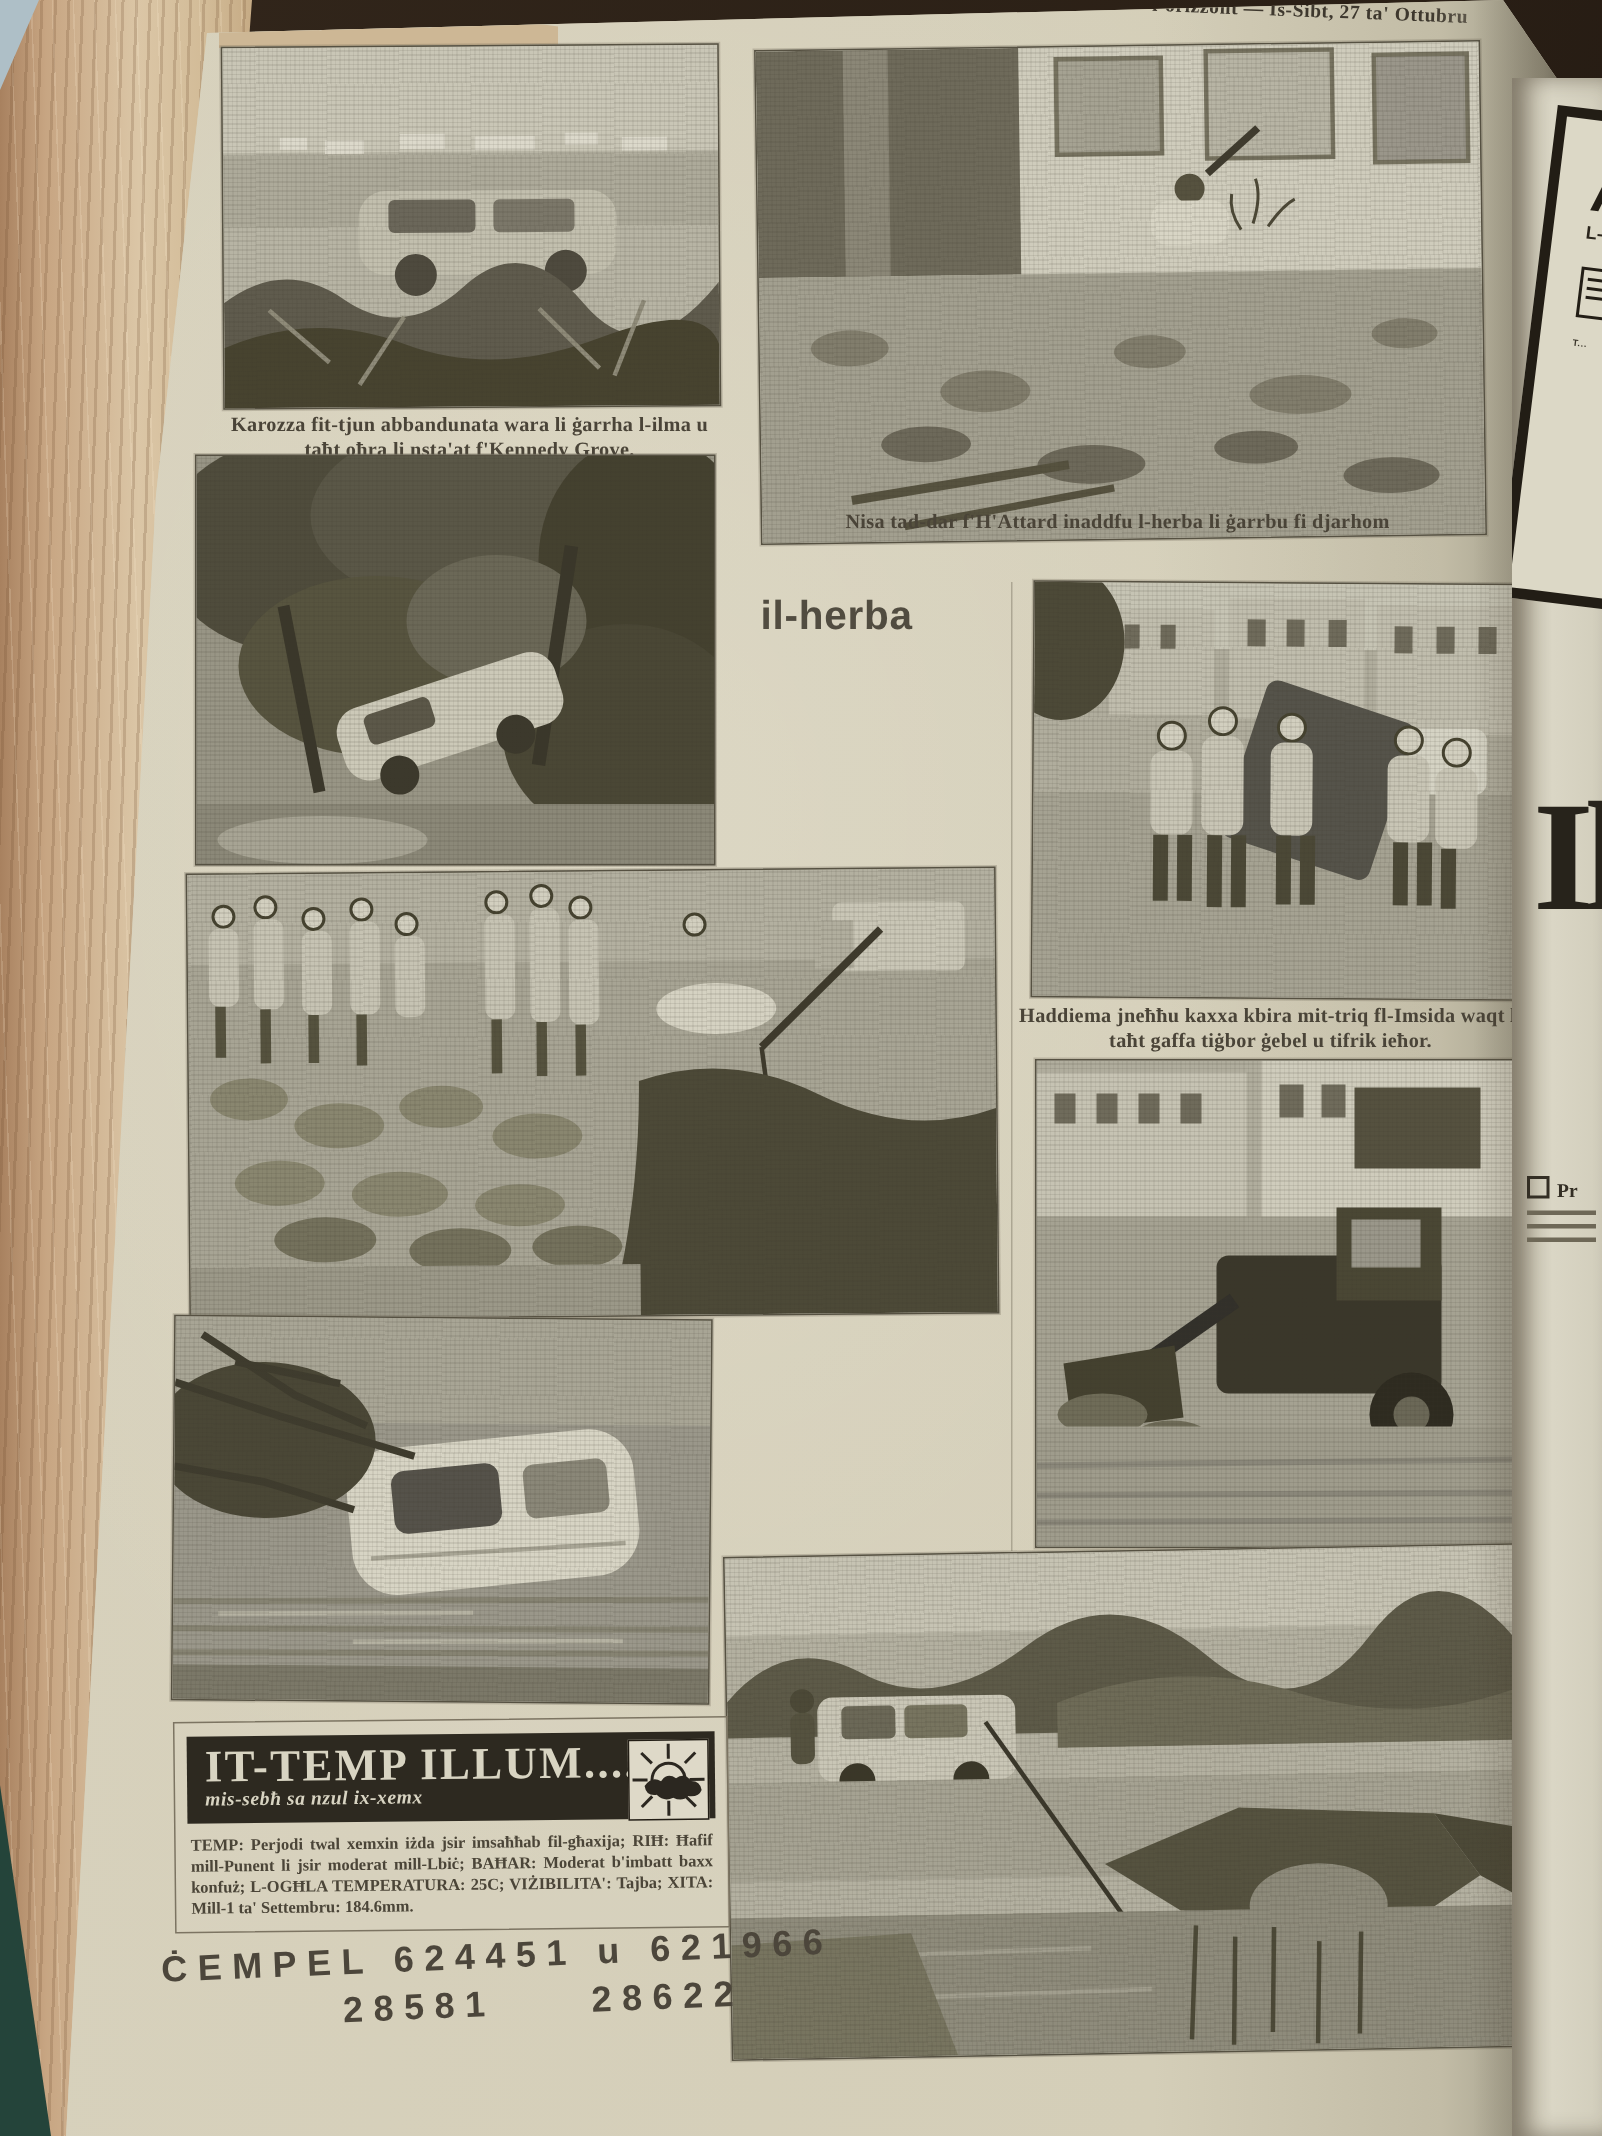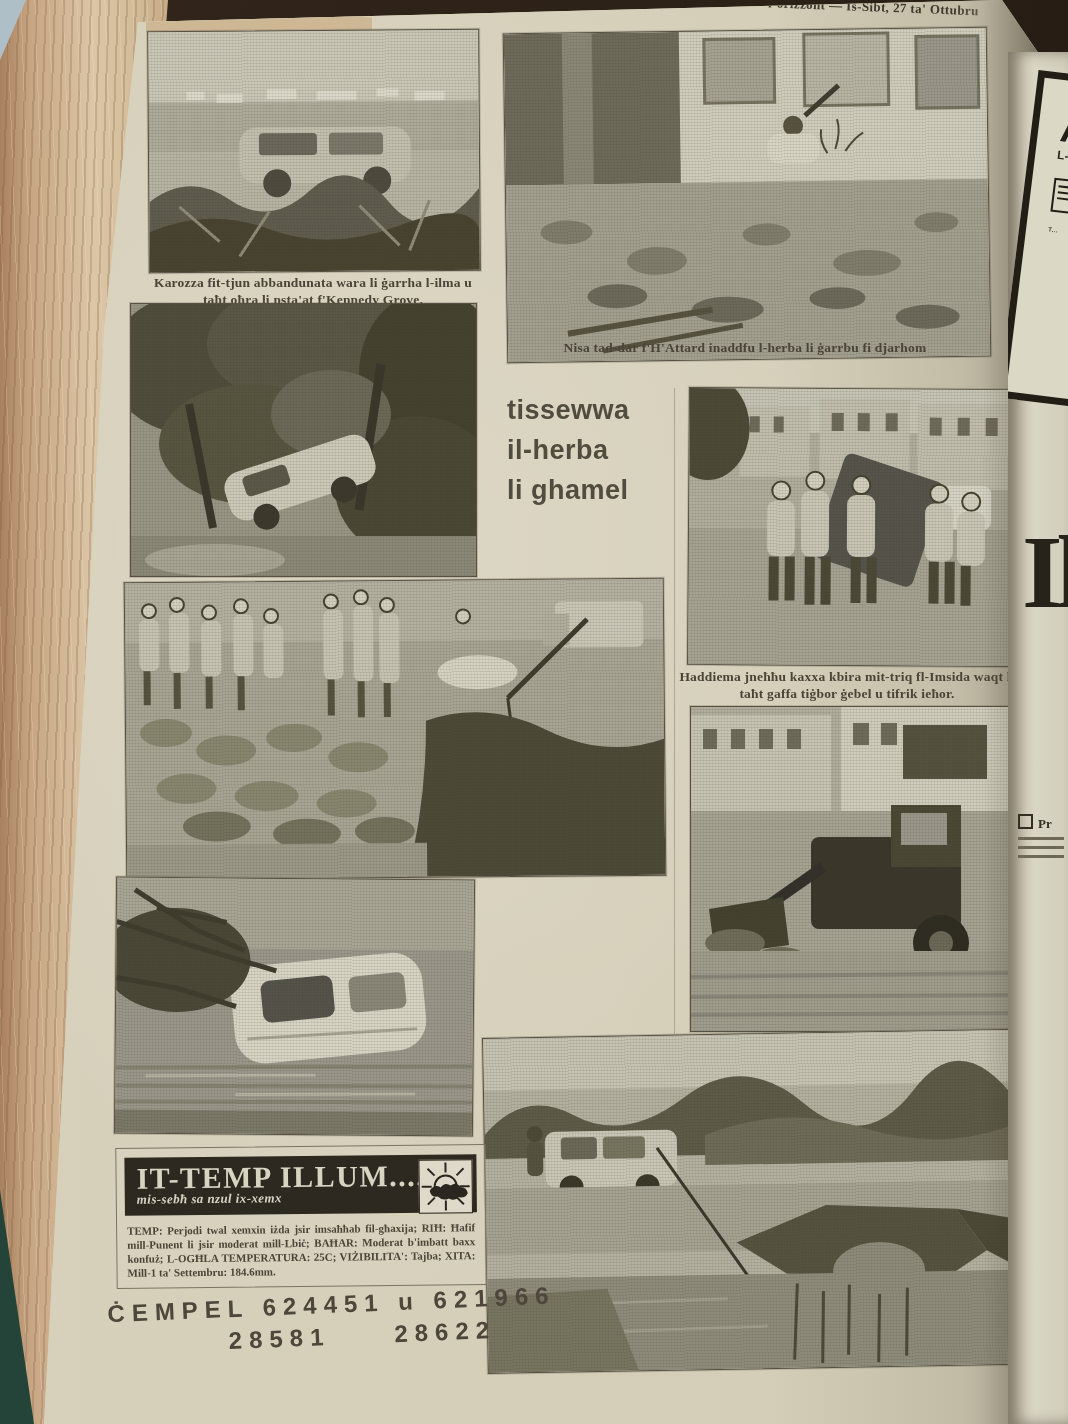--- a/index.html
+++ b/index.html
@@ -86,21 +86,21 @@
   .adbox{position:absolute;left:10px;top:24px;width:120px;height:330px;border:7px solid #221d15;
         background:#dcd8c6;transform:rotate(7deg);padding:30px 0 0 22px;box-sizing:border-box;}
   .ad-big{font:900 38px/36px "Liberation Sans",sans-serif;color:#221d15;letter-spacing:-1px;}
   .ad-sub{font:700 12px/14px "Liberation Sans",sans-serif;color:#2a251c;margin-top:2px;}
   .ad-icon{width:26px;height:30px;border:2px solid #221d15;margin-top:16px;position:relative;}
   .ad-icon i{position:absolute;left:3px;right:3px;height:2px;background:#221d15;}
   .ad-icon i:nth-child(1){top:5px;} .ad-icon i:nth-child(2){top:11px;} .ad-icon i:nth-child(3){top:17px;}
   .ad-fine{font:700 6px/8px "Liberation Sans",sans-serif;color:#3a352a;margin-top:14px;letter-spacing:.5px;}
   .next-headline{position:absolute;left:14px;top:470px;font:900 104px/100px "Liberation Serif",serif;
         color:#27231b;letter-spacing:-6px;}
-  .next-list{position:absolute;left:10px;top:762px;font:700 13px/15px "Liberation Serif",serif;color:#332e24;}
+  .next-list{position:absolute;left:10px;top:732px;font:700 13px/15px "Liberation Serif",serif;color:#332e24;}
   .next-list .cbx{display:inline-block;width:11px;height:11px;border:2px solid #332e24;margin-right:5px;
         vertical-align:-1px;}
   .next-list .frag-lines i{display:block;width:46px;height:3px;background:#6e6857;margin-top:6px;}
 </style>
 </head>
 <body>
 
 <div class="stage">
 
   <div class="sky-corner"></div>
@@ -200,23 +200,21 @@
           <rect x="112" y="155" width="46" height="21" rx="5" fill="#5c5849"></rect>
           <circle cx="124" cy="200" r="13" fill="#3c392c"></circle>
             <circle cx="206" cy="198" r="13" fill="#3c392c"></circle>
         </g>
         <rect y="232" width="345" height="40" fill="#8b8878"></rect>
         <ellipse cx="84" cy="256" rx="70" ry="16" fill="#a7a494"></ellipse>
       </svg>
     </figure>
 
     <div class="headline">
-      <div>tissewwa</div>
       <div>il-herba</div>
-      <div>li ghamel</div>
     </div>
     <div class="colrule"></div>
 
     <figure class="photo ph-msida">
       <svg viewBox="0 0 320 276" preserveAspectRatio="none">
         <rect width="320" height="276" fill="#b0ad9d"></rect>
         <rect width="320" height="44" fill="#c6c4b4"></rect>
         <g fill="#c0bdad">
             <rect x="50" y="18" width="70" height="70"></rect>
             <rect x="130" y="10" width="90" height="80"></rect>

